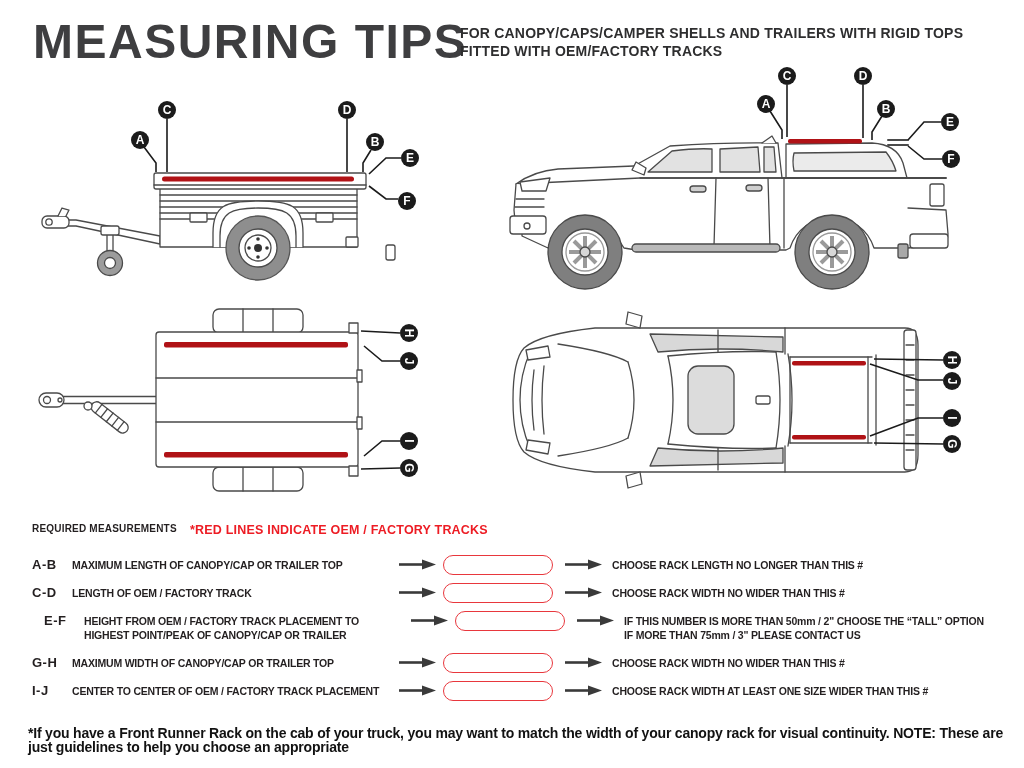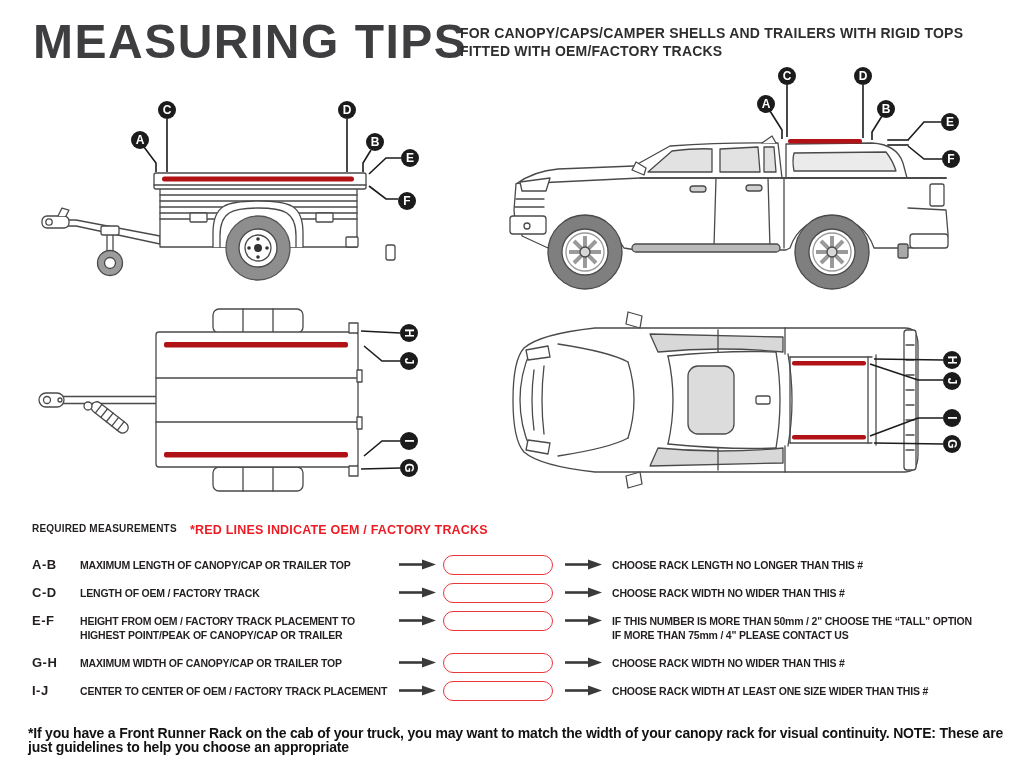--- a/index.html
+++ b/index.html
@@ -23,21 +23,21 @@
   svg{display:block;}
   svg text.marker-letter{font-family:"Liberation Sans",sans-serif;font-weight:bold;
     font-size:12px;fill:#fff;}
 
   
   .section-head{left:32px;top:523px;font-size:10px;font-weight:bold;letter-spacing:0.2px;}
   .legend-note{left:190px;top:523px;font-size:12.5px;font-weight:bold;color:var(--red);letter-spacing:0.2px;}
 
   .m-row{position:absolute;left:0;width:969px;height:24px;}
   .m-range{position:absolute;left:32px;top:2px;font-size:13px;font-weight:bold;letter-spacing:0.5px;}
-  .m-desc{position:absolute;left:80px;top:3px;font-size:10.5px;font-weight:bold;
+  .m-desc{position:absolute;left:72px;top:3px;font-size:10.5px;font-weight:bold;
     letter-spacing:-0.2px;line-height:14px;white-space:nowrap;}
   .m-instr{position:absolute;left:612px;top:3px;font-size:10.5px;font-weight:bold;
     letter-spacing:-0.2px;line-height:14px;white-space:nowrap;}
   .arrow1{position:absolute;left:399px;top:4px;}
   .arrow2{position:absolute;left:565px;top:4px;}
   .pill{position:absolute;left:443px;top:0px;width:110px;height:20px;
     border:1.7px solid var(--pill);border-radius:11px;background:#fff;}
 
   .footnote{left:28px;top:727px;width:985px;font-size:14px;line-height:13.5px;
     color:#121212;letter-spacing:-0.2px;font-weight:bold;}
@@ -427,38 +427,38 @@
   <span class="pill"></span>
   <svg class="arrow2" width="38" height="11" viewBox="0 0 38 11">
       <line x1="0" y1="5.5" x2="24" y2="5.5" stroke="#3a3a3a" stroke-width="2.6"></line>
       <polygon points="23,0.5 37,5.5 23,10.5" fill="#3a3a3a"></polygon>
     </svg>
   <span class="m-instr">
     <span>CHOOSE RACK WIDTH NO WIDER THAN THIS #</span>
   </span>
 </div>
 
-<div class="m-row" style="top:611px;height:36px;">
+<div class="m-row" style="top:611px;height:36px;margin-left:12px;">
   <span class="m-range">E-F</span>
   <span class="m-desc">
     <div>HEIGHT FROM OEM / FACTORY TRACK PLACEMENT TO</div>
     <div>HIGHEST POINT/PEAK OF CANOPY/CAP OR TRAILER</div>
   </span>
   <svg class="arrow1" width="38" height="11" viewBox="0 0 38 11">
       <line x1="0" y1="5.5" x2="24" y2="5.5" stroke="#3a3a3a" stroke-width="2.6"></line>
       <polygon points="23,0.5 37,5.5 23,10.5" fill="#3a3a3a"></polygon>
     </svg>
   <span class="pill"></span>
   <svg class="arrow2" width="38" height="11" viewBox="0 0 38 11">
       <line x1="0" y1="5.5" x2="24" y2="5.5" stroke="#3a3a3a" stroke-width="2.6"></line>
       <polygon points="23,0.5 37,5.5 23,10.5" fill="#3a3a3a"></polygon>
     </svg>
   <span class="m-instr">
     <div>IF THIS NUMBER IS MORE THAN 50mm / 2" CHOOSE THE “TALL” OPTION</div>
-    <div>IF MORE THAN 75mm / 4" PLEASE CONTACT US</div>
+    <div>IF MORE THAN 75mm / 3" PLEASE CONTACT US</div>
   </span>
 </div>
 
 <div class="m-row" style="top:653px;">
   <span class="m-range">G-H</span>
   <span class="m-desc">
     <span>MAXIMUM  WIDTH OF CANOPY/CAP OR TRAILER TOP</span>
   </span>
   <svg class="arrow1" width="38" height="11" viewBox="0 0 38 11">
       <line x1="0" y1="5.5" x2="24" y2="5.5" stroke="#3a3a3a" stroke-width="2.6"></line>

